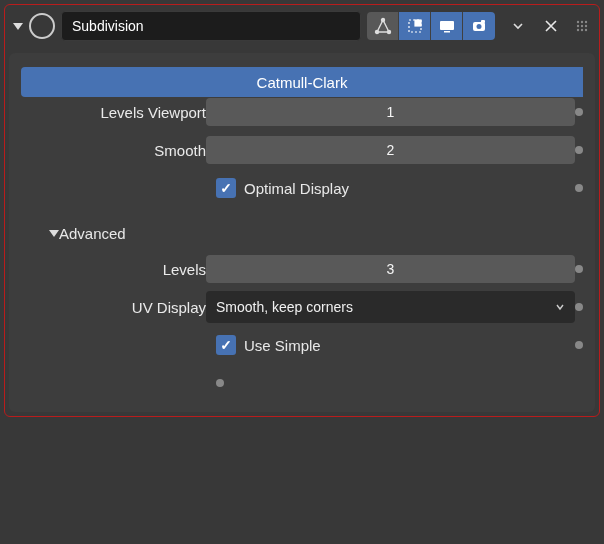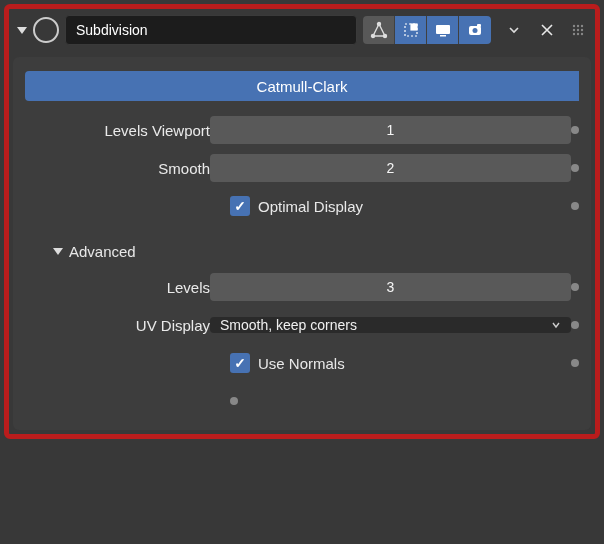--- a/index.html
+++ b/index.html
@@ -8,21 +8,21 @@
       font-family: -apple-system, BlinkMacSystemFont, "Segoe UI", sans-serif;
       font-size: 14px;
       color: #e8e8e8;
       width: 604px;
       height: 544px;
       padding: 4px;
     }
     .panel {
       background: #383838;
       border-radius: 6px;
-      border: 5px solid #b91c1c;
+      border: 1px solid #b91c1c;
       padding: 4px;
     }
     .header {
       display: flex;
       align-items: center;
       gap: 6px;
       padding: 2px 4px;
       margin-bottom: 10px;
     }
     .expand-caret {
@@ -87,21 +87,20 @@
       cursor: grab;
       margin-left: 4px;
     }
     .body {
       background: #3d3d3d;
       border-radius: 6px;
       padding: 14px 12px;
     }
     .tab-row {
       display: flex;
-      margin-bottom: 14px;
     }
     .tab {
       flex: 1;
       height: 30px;
       display: flex; align-items: center; justify-content: center;
       background: #585858;
       cursor: pointer;
       font-size: 15px;
     }
     .tab.first { border-top-left-radius: 4px; border-bottom-left-radius: 4px; }
@@ -126,38 +125,38 @@
       height: 28px;
       display: flex; align-items: center; justify-content: center;
       cursor: pointer;
       color: #f5f5f5;
       position: relative;
     }
     .prop-select {
       flex: 1;
       background: #2a2a2a;
       border-radius: 4px;
-      height: 16px;
+      height: 32px;
       display: flex; align-items: center;
       padding: 0 10px;
       cursor: pointer;
       color: #f0f0f0;
       justify-content: space-between;
     }
     .anim-dot {
       width: 8px; height: 8px;
       border-radius: 50%;
       background: #888;
       cursor: pointer;
       flex-shrink: 0;
     }
     .checkbox-row {
       display: flex;
       align-items: center;
-      gap: 20px;
+      gap: 10px;
       height: 30px;
       margin-bottom: 8px;
     }
     .checkbox-spacer { width: 185px; flex-shrink: 0; }
     .checkbox-content {
       flex: 1;
       display: flex; align-items: center; gap: 8px;
     }
     .checkbox {
       width: 20px; height: 20px;
@@ -167,21 +166,21 @@
       cursor: pointer;
     }
     .checkbox.checked { background: #4772b3; }
     .checkbox.checked::after {
       content: "✓";
       color: #fff;
       font-size: 14px;
       font-weight: bold;
     }
     .section-header {
-      display: flex; align-items: center; gap: 6px;
+      display: flex; align-items: center; 
       padding: 14px 0 12px 28px;
       cursor: pointer;
       font-size: 15px;
     }
     .check-label { font-size: 15px; cursor: pointer; }
     svg { display: block; }
   </style>
 </head>
 <body>
 
@@ -295,21 +294,21 @@
             <path d="M2 3 L5 7 L8 3" stroke="#ccc" stroke-width="1.4" fill="none"></path>
           </svg>
       </div>
       <div class="anim-dot"></div>
     </div>
 
     <div class="checkbox-row">
       <div class="checkbox-spacer"></div>
       <div class="checkbox-content">
         <div class="checkbox checked"></div>
-        <span class="check-label">Use Normals</span>
+        <span class="check-label">Use Simple</span>
       </div>
       <div class="anim-dot"></div>
     </div>
 
     <div class="checkbox-row" style="margin-bottom:0">
       <div class="checkbox-spacer"></div>
       <div class="anim-dot"></div>
     </div>
   </div>
 </div>

